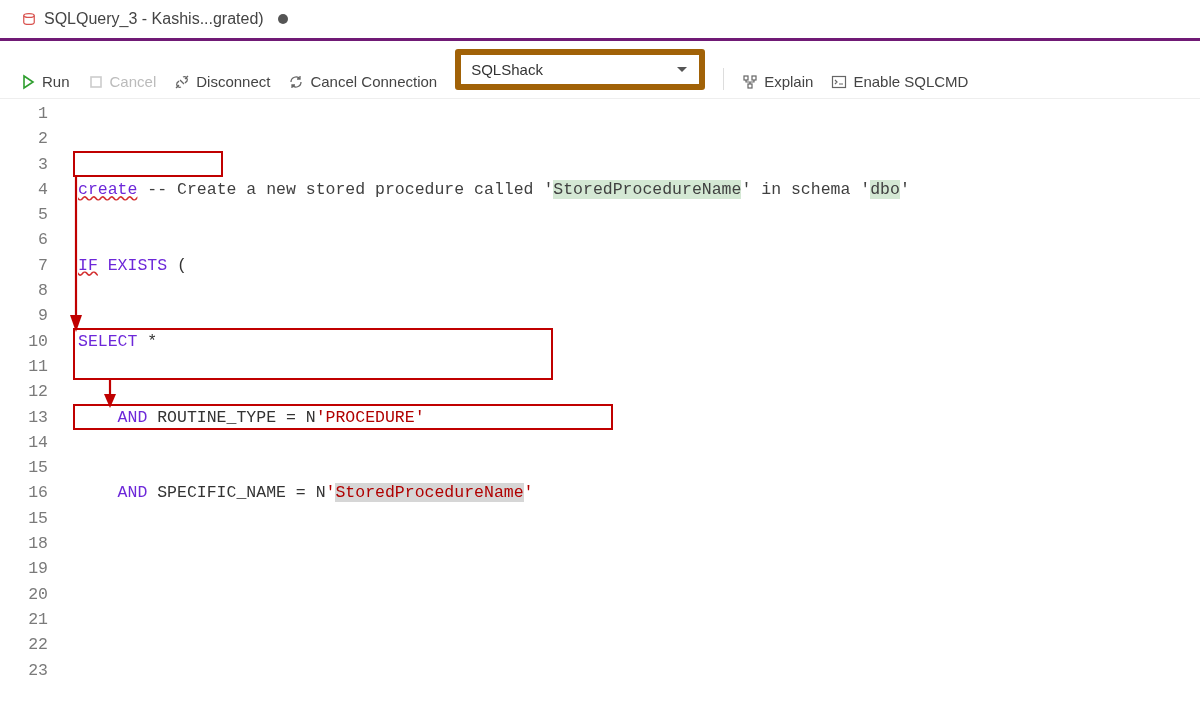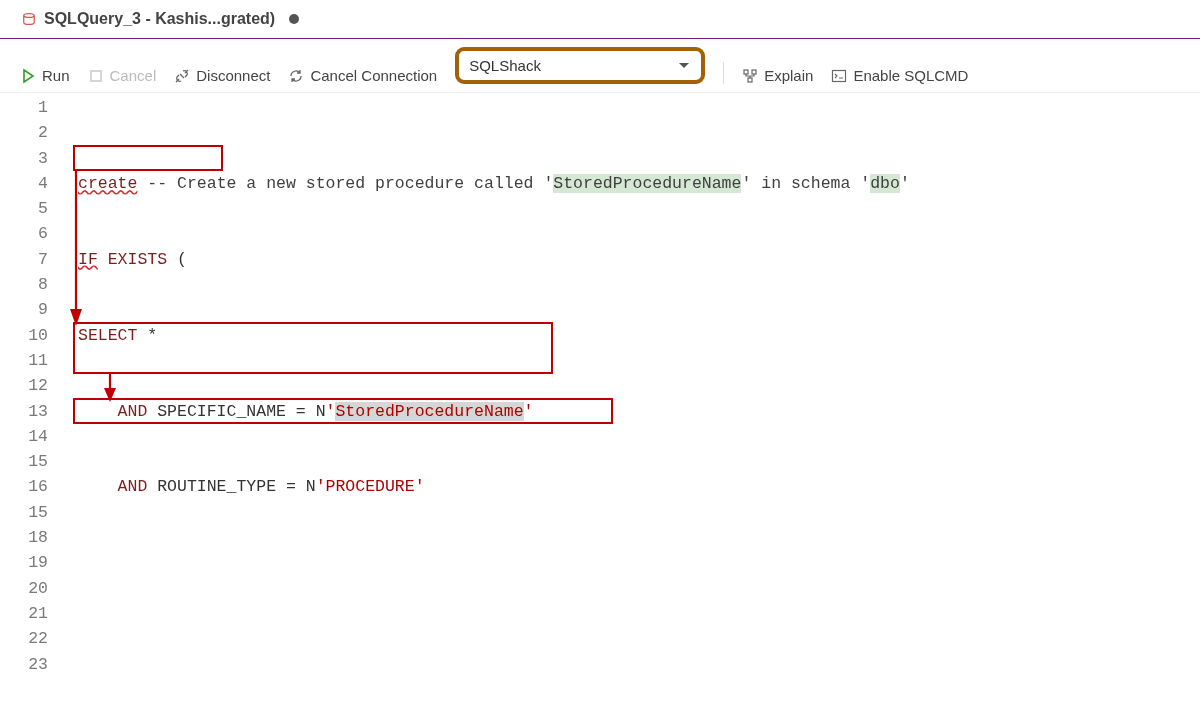--- a/index.html
+++ b/index.html
@@ -8,22 +8,21 @@
     font-family: -apple-system, BlinkMacSystemFont, "Segoe UI", Arial, sans-serif;
     font-size: 14px;
     background: #fff;
     color: #333;
     width: 1200px;
   }
   .tab-bar {
     display: flex;
     align-items: center;
     padding: 10px 20px 10px 22px;
-    border-bottom: 1px solid #701a75;
-    font-weight: bold;
+    border-bottom: 3px solid #701a75;
   }
   .tab-icon {
     width: 14px; height: 14px;
     margin-right: 8px;
   }
   .tab-title {
     color: #444;
     font-size: 16px;
   }
   .tab-dirty {
@@ -43,22 +42,22 @@
     display: flex;
     align-items: center;
     gap: 6px;
     color: #444;
     font-size: 15px;
     cursor: pointer;
   }
   .tool-item.disabled { color: #bbb; cursor: default; }
   .tool-icon { width: 16px; height: 16px; display:inline-block; }
   .db-select {
-    border: 4px solid #a16207;
-    border-radius: 9px;
+    border: 6px solid #a16207;
+    border-radius: 3px;
     padding: 6px 60px 6px 10px;
     font-size: 15px;
     color: #333;
     position: relative;
     min-width: 250px;
   }
   .db-select::after {
     content: "";
     position: absolute;
     right: 12px; top: 50%;
@@ -84,21 +83,21 @@
     padding-right: 30px;
     user-select: none;
   }
   .gutter div { height: 25.3px; }
   .code {
     flex: 1;
     white-space: pre;
     position: relative;
   }
   .code-line { height: 25.3px; }
-  .kw { color: #7f1d1d; }        
+  .kw { color: #6d28d9; }        
   .cm { color: #404040; }        
   .str { color: #b00000; }        
   .hl { background: #d6d6d6; }   
   .hl-g { background: #d4e8d4; } 
   .squiggle {
     text-decoration: underline wavy #d32f2f;
     text-decoration-skip-ink: none;
   }
 
   
@@ -209,22 +208,22 @@
       <div>20</div>
       <div>21</div>
       <div>22</div>
       <div>23</div>
   </div>
   <div class="code">
 
     <div class="code-line"><span class="kw squiggle">create</span><span class="cm"> -- Create a new stored procedure called '</span><span class="cm hl-g">StoredProcedureName</span><span class="cm">' in schema '</span><span class="cm hl-g">dbo</span><span class="cm">'</span></div>
     <div class="code-line"><span class="kw squiggle">IF</span><span class="kw"> EXISTS </span><span>(</span></div>
     <div class="code-line"><span class="kw">SELECT</span><span> *</span></div>
+    <div class="code-line"><span class="kw">    AND</span><span> ROUTINE_TYPE = N</span><span class="str">'PROCEDURE'</span></div>
     <div class="code-line"><span class="kw">    AND</span><span> SPECIFIC_NAME = N</span><span class="str">'</span><span class="str hl">StoredProcedureName</span><span class="str">'</span></div>
-    <div class="code-line"><span class="kw">    AND</span><span> ROUTINE_TYPE = N</span><span class="str">'PROCEDURE'</span></div>
     
     
     
     
     
     
     
     
     
     

